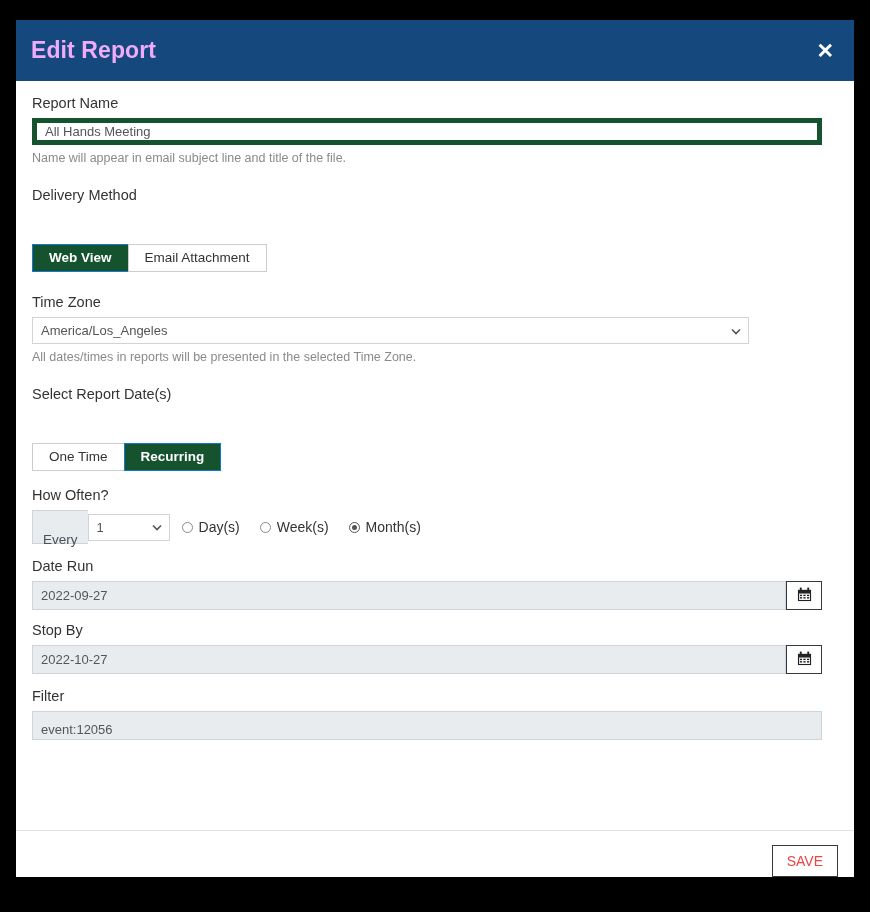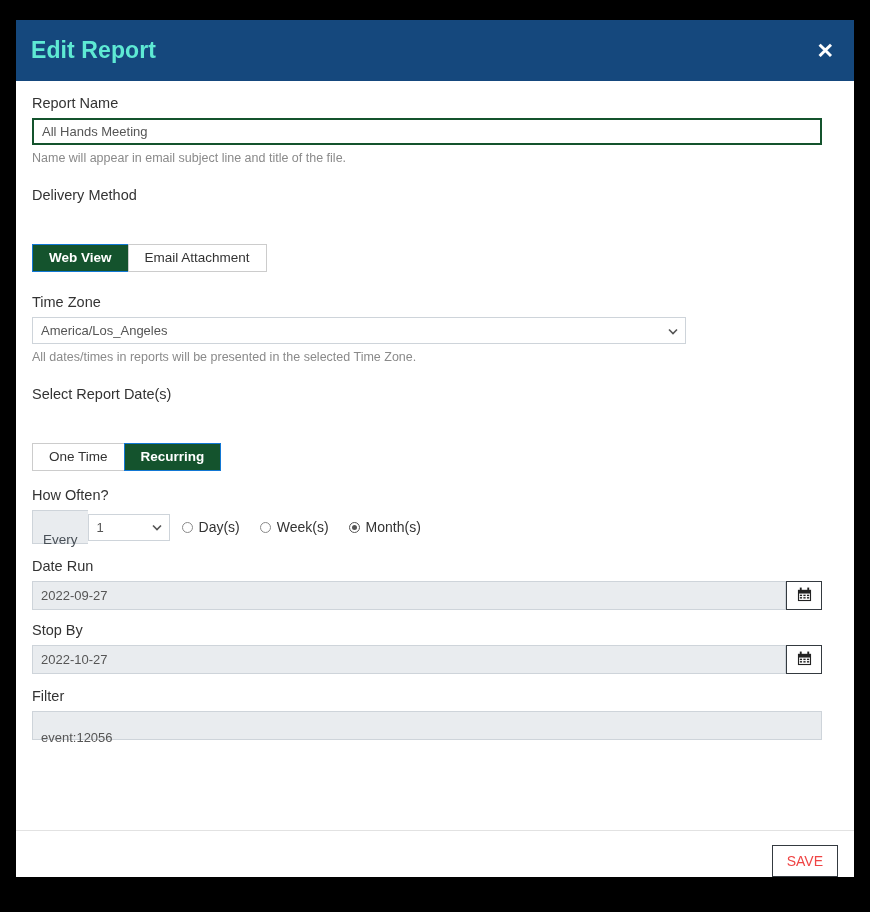--- a/index.html
+++ b/index.html
@@ -24,21 +24,21 @@
   .modal-header {
     background: #15487d;
     height: 61px;
     flex: 0 0 61px;
     display: flex;
     align-items: center;
     justify-content: space-between;
     padding: 0 16px 0 15px;
   }
   .modal-title {
-    color: #5eead4;
+    color: #f0abfc;
     font-size: 23px;
     font-weight: bold;
     letter-spacing: 0.1px;
   }
   .close-btn {
     color: #ffffff;
     font-size: 21px;
     font-weight: bold;
     line-height: 1;
     background: none;
@@ -64,21 +64,21 @@
   .help-text {
     font-size: 12.5px;
     color: #8a8a8a;
     margin-top: 6px;
     display: block;
   }
 
   .text-input {
     width: 790px;
     height: 27px;
-    border: 2px solid #14532d;
+    border: 5px solid #14532d;
     background: #ffffff;
     font-size: 13px;
     color: #555555;
     padding: 2px 8px;
     font-family: "Liberation Sans", sans-serif;
     display: block;
   }
 
   .section-gap { height: 22px; }
   .section-gap-lg { height: 34px; }
@@ -98,21 +98,21 @@
   }
   .toggle-btn + .toggle-btn { margin-left: -1px; }
   .toggle-btn.active {
     background: #14532d;
     border-color: #1277d4;
     color: #ffffff;
     font-weight: bold;
   }
 
   
-  .select-wrap { position: relative; width: 654px; }
+  .select-wrap { position: relative; width: 717px; }
   .select-box {
     width: 100%;
     height: 27px;
     border: 1px solid #ced4da;
     background: #ffffff;
     font-size: 13px;
     color: #555555;
     padding: 0 26px 0 8px;
     line-height: 25px;
   }
@@ -210,21 +210,21 @@
     padding: 0;
   }
 
   .disabled-input {
     width: 790px;
     height: 29px;
     border: 1px solid #ced4da;
     background: #e9ecef;
     font-size: 13px;
     color: #555555;
-    padding: 12px 8px;
+    padding: 4px 8px;
     line-height: 27px;
   }
 
   
   .modal-footer {
     flex: 0 0 auto;
     border-top: 1px solid #e2e2e2;
     padding: 14px 16px 0 16px;
     display: flex;
     justify-content: flex-end;

